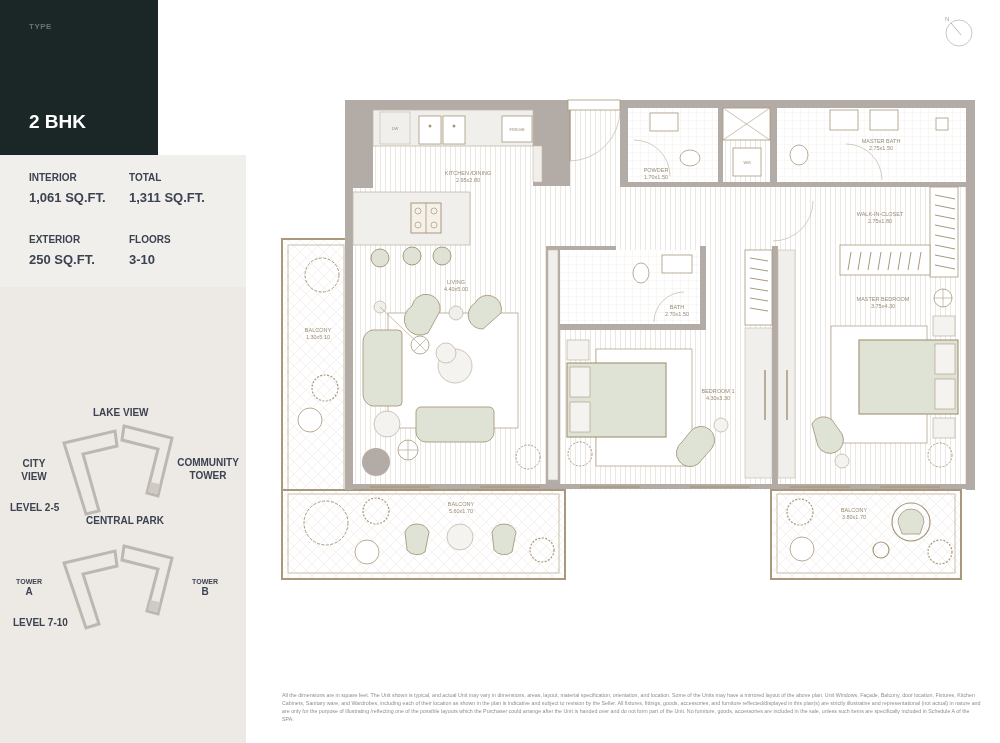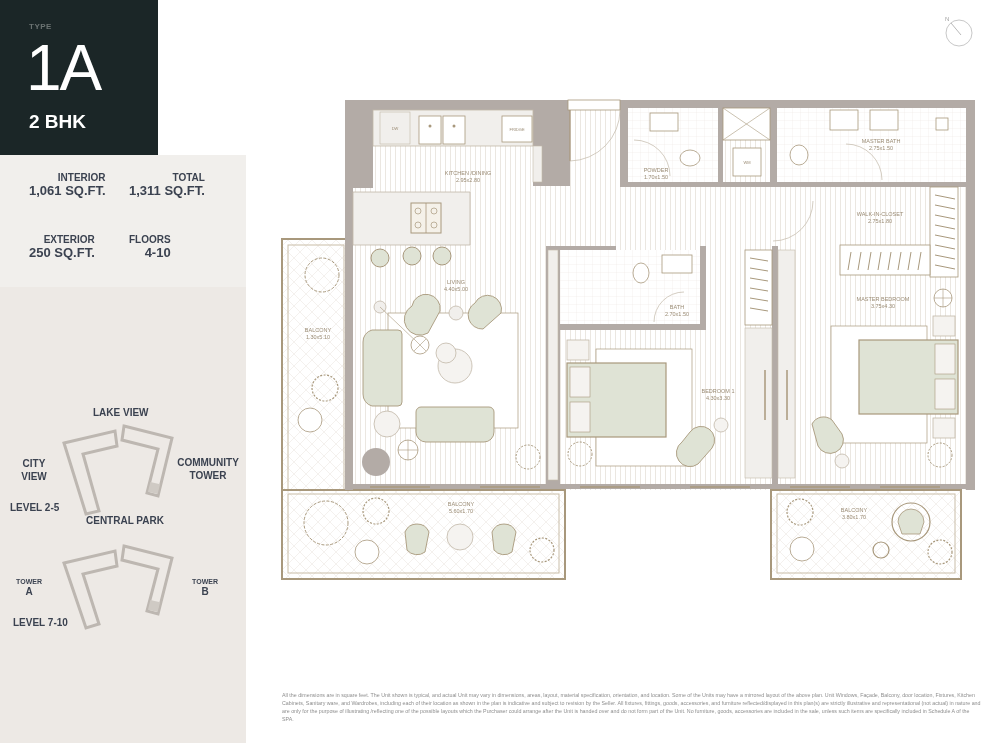--- a/index.html
+++ b/index.html
@@ -4,57 +4,56 @@
 <style>
   html, body { margin:0; padding:0; }
   body { width:1000px; height:743px; position:relative; background:#ffffff; overflow:hidden;
          font-family:"Liberation Sans", "DejaVu Sans", sans-serif; color:#3a3f46; }
   .left-panel { position:absolute; left:0; top:155px; width:246px; height:588px; background:#ede9e5; }
   .stats-box { position:absolute; left:0; top:155px; width:246px; height:132px; background:#f1efec; }
   .type-header { position:absolute; left:0; top:0; width:158px; height:155px; background:#1b2627; }
   .type-label { position:absolute; left:29px; top:22px; font-size:8px; letter-spacing:0.5px; color:#6b7372; font-weight:bold; }
   .type-code { position:absolute; left:26px; top:36px; font-size:64px; line-height:64px; color:#ffffff; font-weight:300; letter-spacing:-2px; }
   .type-bhk { position:absolute; left:29px; top:111px; font-size:19px; color:#ffffff; font-weight:bold; }
-  .stat { position:absolute;text-align:right; }
+  .stat { position:absolute; }
   .stat .lbl { font-size:10px; font-weight:bold; color:#3b4250; display:block; }
-  .stat .val { font-size:13px; font-weight:bold; color:#3b4250; display:block; }
+  .stat .val { font-size:13px; font-weight:bold; color:#3b4250; display:block; margin-top:7px; }
   .key-lbl { position:absolute; font-size:10px; font-weight:bold; color:#3b4250; text-align:center; line-height:13px; }
   .key-lbl.small { font-size:7px; line-height:10px; }
   .disclaimer { position:absolute; left:282px; top:691px; width:700px; font-size:5.3px; line-height:8px; color:#8e8e8e; }
   .plan { position:absolute; left:0; top:0; }
   .room-lbl { font-family:"Liberation Sans", sans-serif; font-size:5.5px; fill:#9a8b74; text-anchor:middle; }
   .compass { position:absolute; left:943px; top:13px; }
 </style>
 </head>
 <body>
 
 <div class="left-panel"></div>
 <div class="stats-box"></div>
 
 <div class="type-header">
   <span class="type-label">TYPE</span>
-  <span class="type-code">1A</span>
   <span class="type-bhk">2 BHK</span>
 </div>
 
 <div class="stat" style="left:29px; top:172px;">
   <span class="lbl">INTERIOR</span>
   <span class="val">1,061 SQ.FT.</span>
 </div>
 <div class="stat" style="left:129px; top:172px;">
   <span class="lbl">TOTAL</span>
   <span class="val">1,311 SQ.FT.</span>
 </div>
 <div class="stat" style="left:29px; top:234px;">
   <span class="lbl">EXTERIOR</span>
   <span class="val">250 SQ.FT.</span>
 </div>
 <div class="stat" style="left:129px; top:234px;">
   <span class="lbl">FLOORS</span>
-  <span class="val">4-10</span>
+  <span class="val">3-10</span>
 </div>
 
 <div class="key-lbl" style="left:93px; top:406px;">LAKE VIEW</div>
 <div class="key-lbl" style="left:21px; top:457px; width:26px;">
   <span>CITY</span><br><span>VIEW</span>
 </div>
 <div class="key-lbl" style="left:176px; top:456px; width:64px;">
   <span>COMMUNITY</span><br><span>TOWER</span>
 </div>
 <div class="key-lbl" style="left:10px; top:501px;">LEVEL 2-5</div>

